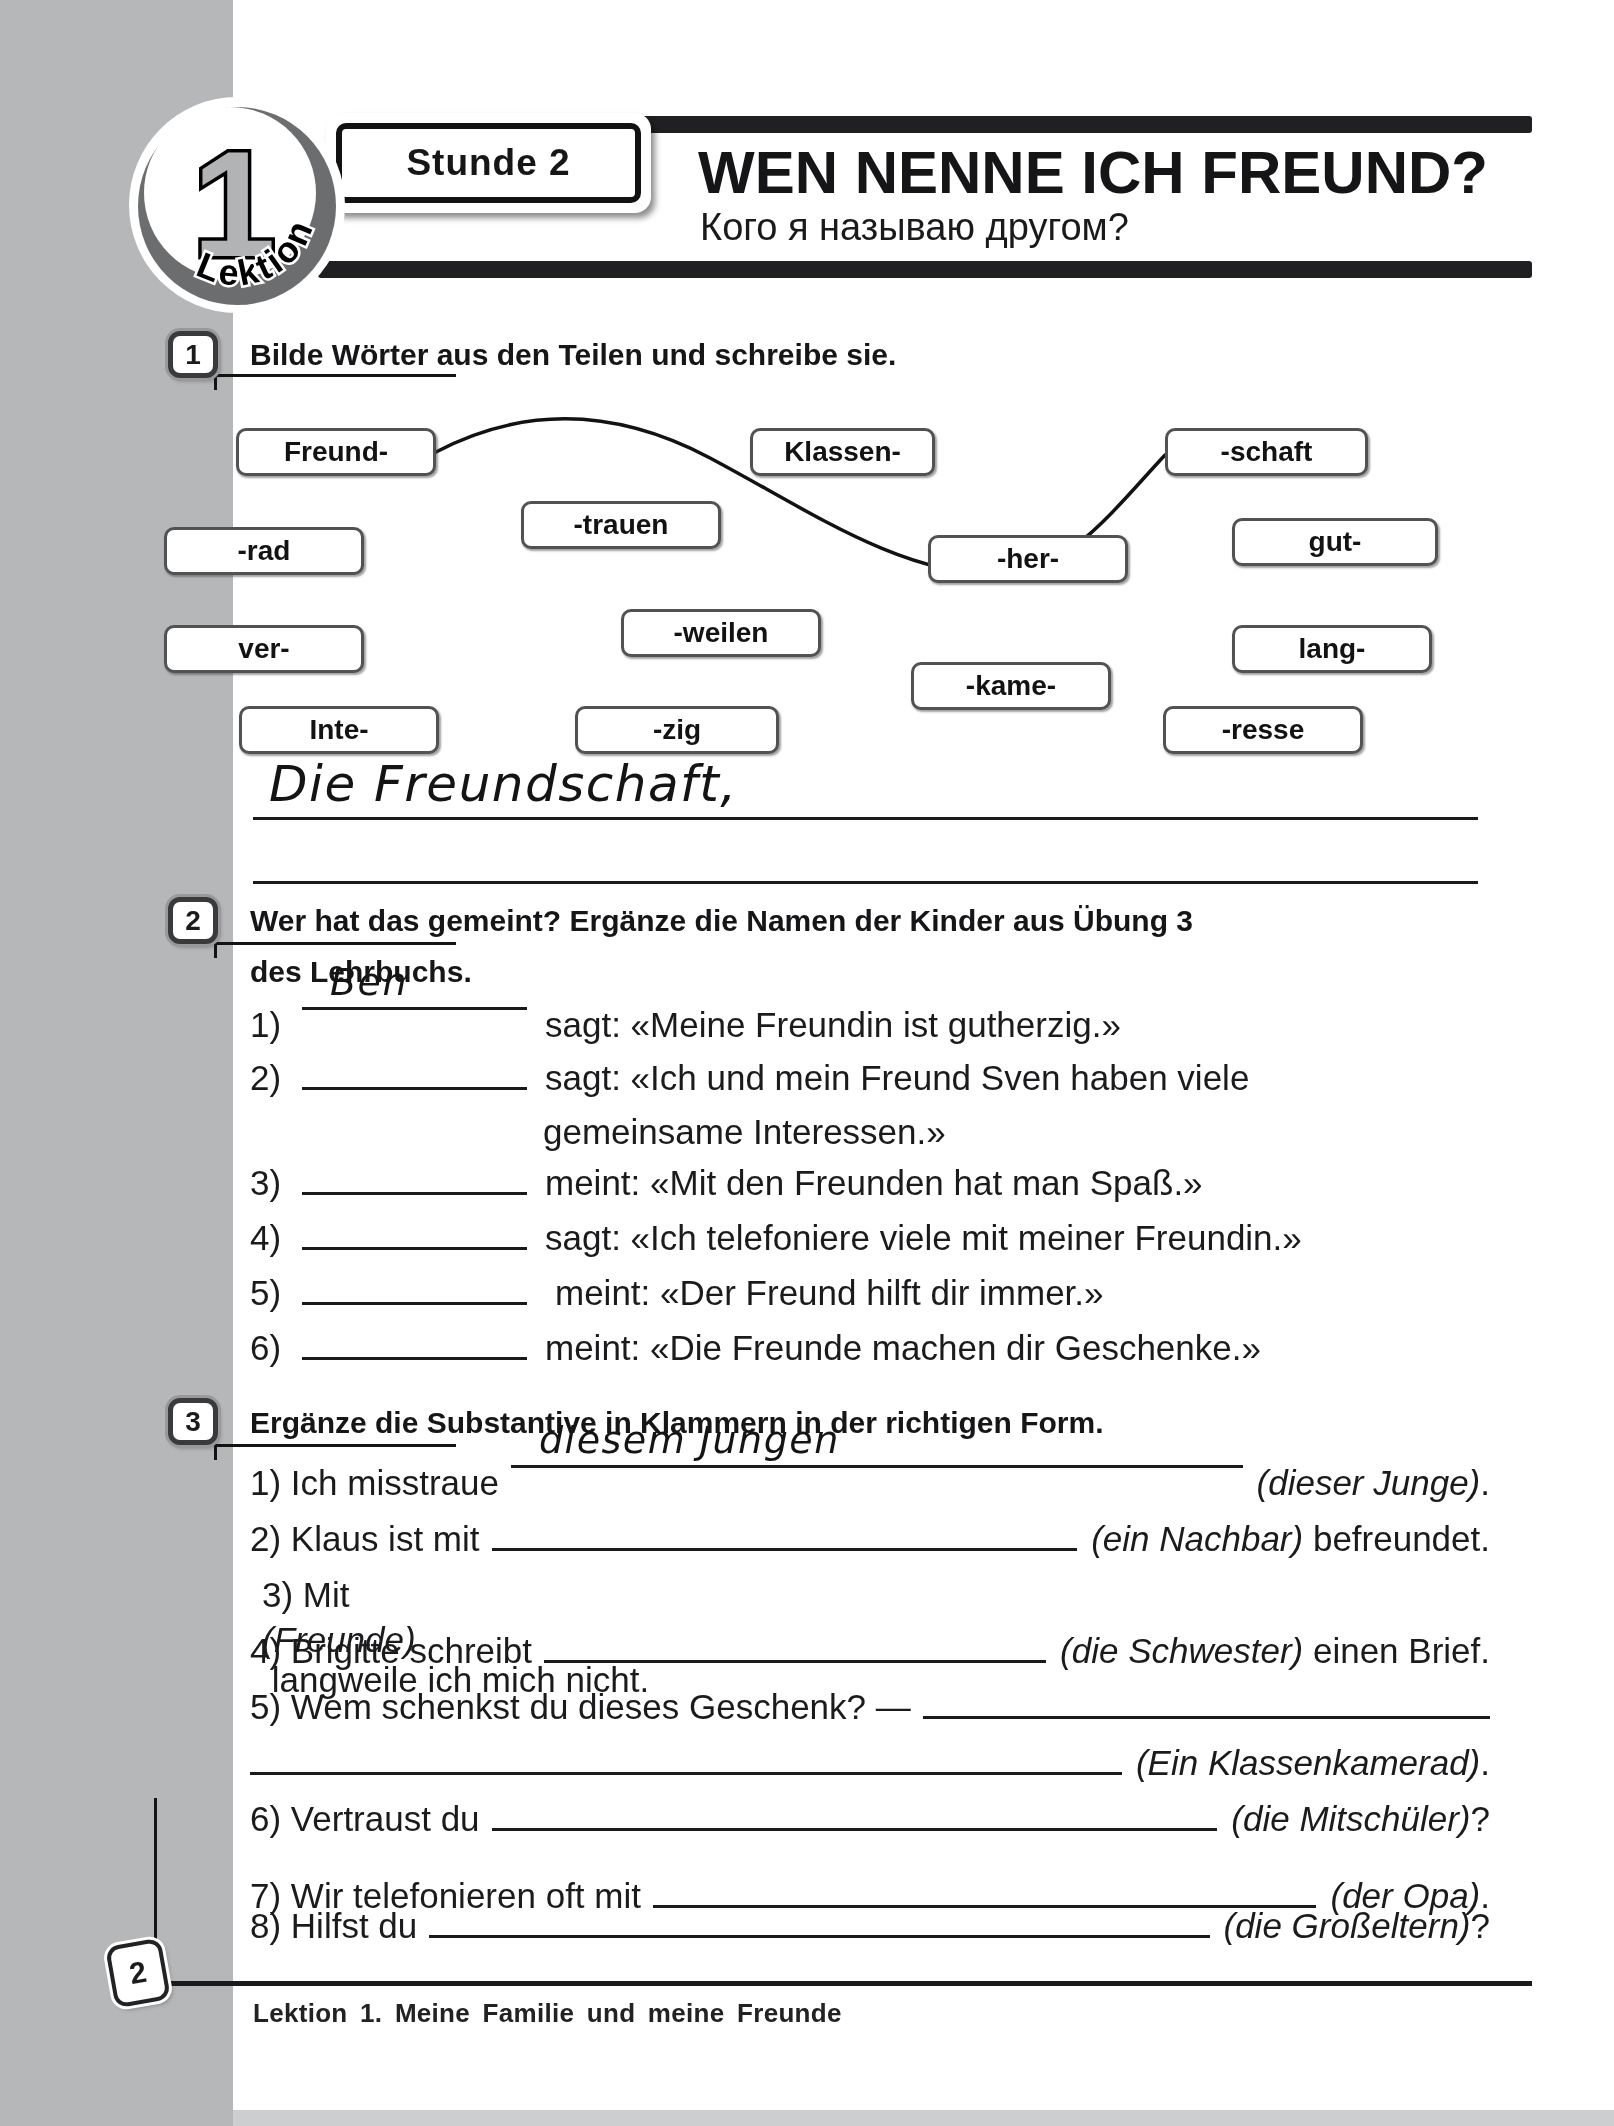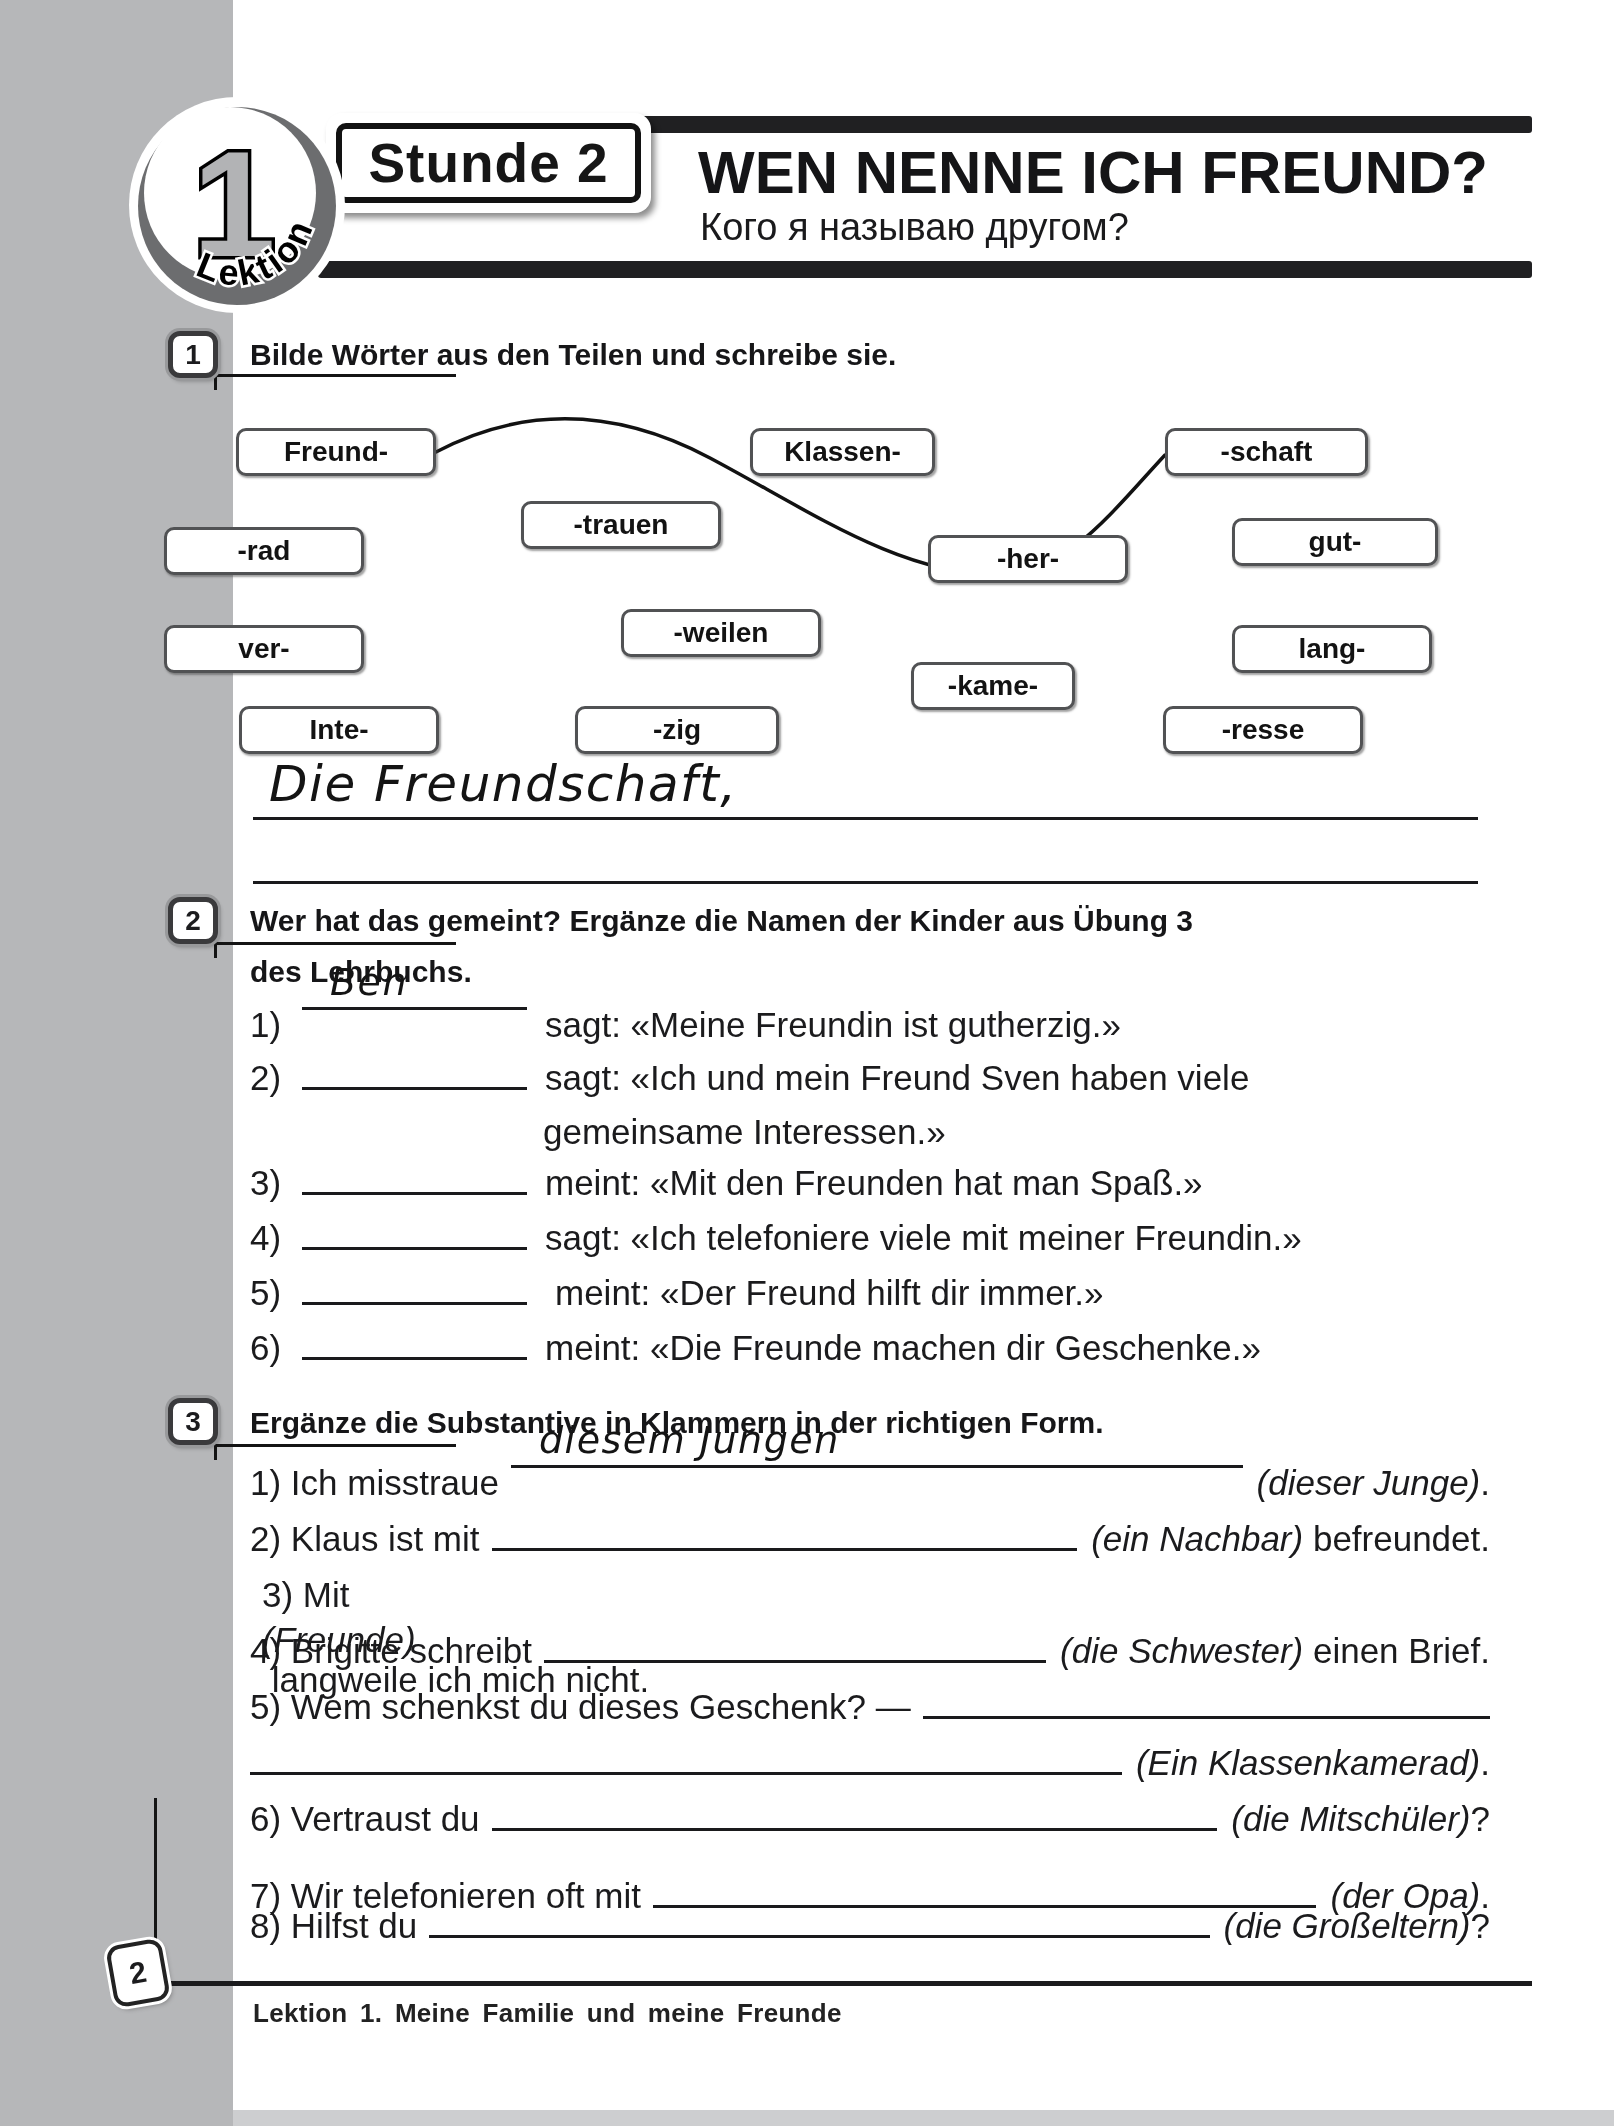--- a/index.html
+++ b/index.html
@@ -5,21 +5,21 @@
   html,body{margin:0;padding:0;background:#777;}
   #page{position:relative;width:1614px;height:2126px;background:#ffffff;overflow:hidden;
         font-family:"Liberation Sans",sans-serif;color:#1c1c1e;}
   .bottomstrip{position:absolute;left:0;bottom:0;width:100%;height:16px;background:#cdced0;z-index:0;}
   .band{position:absolute;left:0;top:0;width:233px;height:100%;background:#b6b7b9;z-index:1;}
   .bar{position:absolute;background:#202022;height:17px;border-radius:3px;z-index:2;}
   .stunde-outer{position:absolute;left:326px;top:113px;width:325px;height:100px;background:#fff;
         border-radius:16px;box-shadow:4px 5px 6px rgba(0,0,0,.45);z-index:3;}
   .stunde-inner{position:absolute;left:10px;top:10px;right:10px;bottom:10px;border:6px solid #121212;
         border-radius:10px;display:flex;align-items:center;justify-content:center;
-        font-size:55px;font-weight:800;letter-spacing:1px;color:#161616;}
+        font-size:37px;font-weight:800;letter-spacing:1px;color:#161616;}
   .logo{position:absolute;left:126px;top:93px;z-index:4;}
   .title{position:absolute;left:698px;top:138px;font-size:60px;font-weight:800;letter-spacing:0px;
         color:#151517;white-space:nowrap;z-index:3;transform:scaleY(.98);}
   .subtitle{position:absolute;left:700px;top:206px;font-size:38px;color:#1a1a1c;white-space:nowrap;z-index:3;}
   .exnum{position:absolute;width:50px;height:47px;background:#fff;border:5px solid #3a3a3c;border-radius:12px;
         box-shadow:0 0 0 3px #98999b,2px 3px 4px rgba(0,0,0,.3);box-sizing:border-box;
         display:flex;align-items:center;justify-content:center;font-weight:700;font-size:28px;z-index:3;}
   .tick{position:absolute;width:239px;height:13px;border-top:3px solid #141414;border-left:3px solid #141414;z-index:2;}
   .exhead{position:absolute;font-size:30px;font-weight:700;color:#161618;white-space:nowrap;z-index:3;}
   .wp{position:absolute;box-sizing:border-box;height:48px;background:#fff;border:3px solid #515254;border-radius:10px;
@@ -79,21 +79,21 @@
   <div class="wp" style="left:236px;top:428px;width:200px;">Freund-</div>
   <div class="wp" style="left:750px;top:428px;width:185px;">Klassen-</div>
   <div class="wp" style="left:1165px;top:428px;width:203px;">-schaft</div>
   <div class="wp" style="left:521px;top:501px;width:200px;">-trauen</div>
   <div class="wp" style="left:164px;top:527px;width:200px;">-rad</div>
   <div class="wp" style="left:928px;top:535px;width:200px;">-her-</div>
   <div class="wp" style="left:1232px;top:518px;width:206px;">gut-</div>
   <div class="wp" style="left:164px;top:625px;width:200px;">ver-</div>
   <div class="wp" style="left:621px;top:609px;width:200px;">-weilen</div>
   <div class="wp" style="left:1232px;top:625px;width:200px;text-align:right;">lang-</div>
-  <div class="wp" style="left:911px;top:662px;width:164px;">-kame-</div>
+  <div class="wp" style="left:911px;top:662px;width:200px;">-kame-</div>
   <div class="wp" style="left:239px;top:706px;width:200px;">Inte-</div>
   <div class="wp" style="left:575px;top:706px;width:204px;">-zig</div>
   <div class="wp" style="left:1163px;top:706px;width:200px;">-resse</div>
 
   <svg class="curve" width="1614" height="2126" viewBox="0 0 1614 2126">
     <path d="M436,452 C520,408 610,405 710,458 C810,511 900,575 1000,575 C1065,575 1112,512 1165,455" fill="none" stroke="#121212" stroke-width="3.5" stroke-linecap="round"></path>
   </svg>
 
   <div class="ansline" style="top:817px;">
     <span class="hand" style="position:absolute;left:16px;bottom:4px;font-size:50px;">Die Freundschaft,</span>

